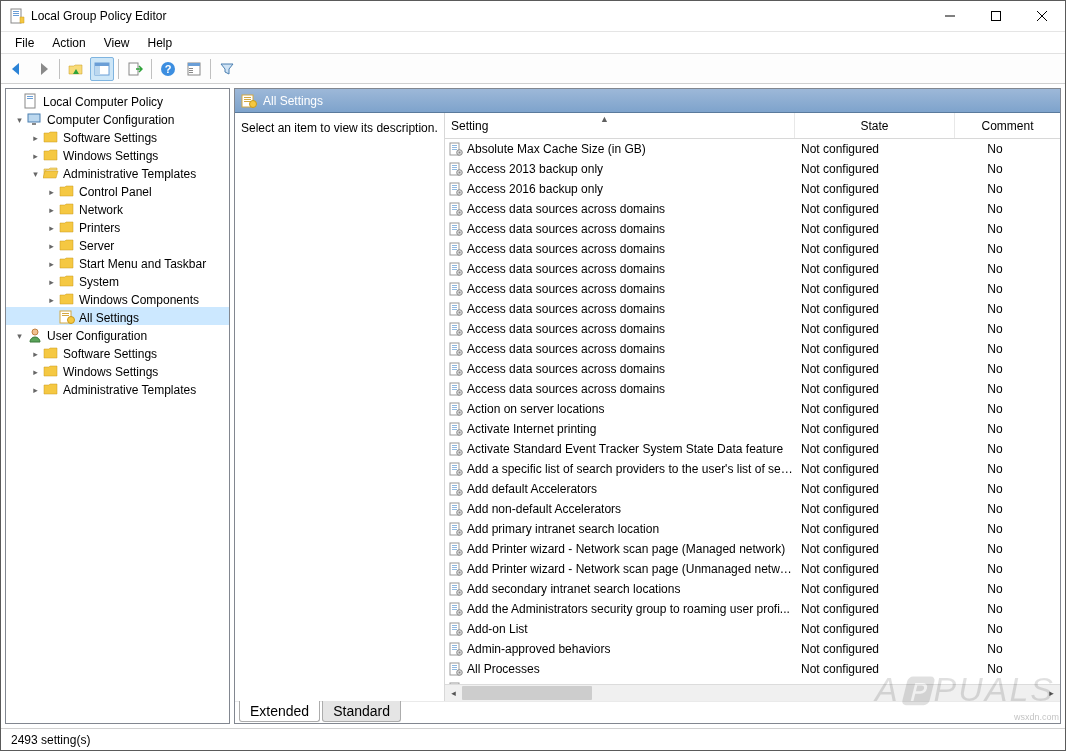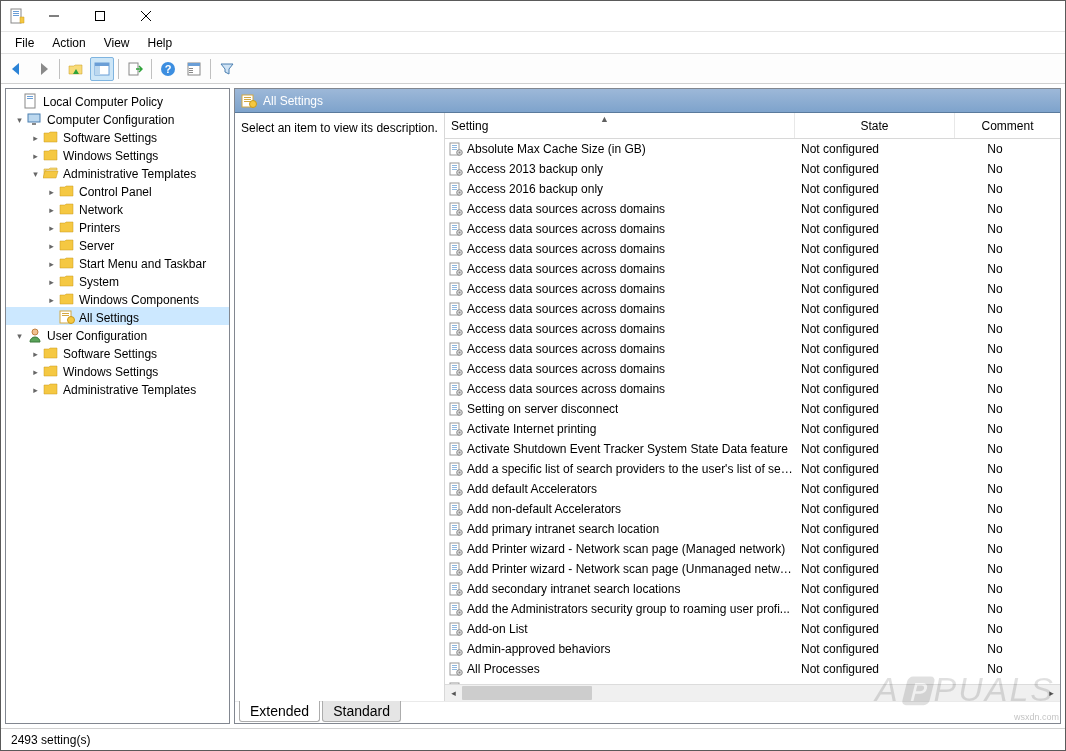--- a/index.html
+++ b/index.html
@@ -58,20 +58,21 @@
 <div class="window">
 
   <div class="titlebar">
     <svg class="app-icon" viewBox="0 0 16 16">
         <rect x="2" y="1" width="10" height="14" fill="#fff" stroke="#888"></rect>
         <rect x="4" y="3" width="6" height="1" fill="#6a9ed6"></rect>
         <rect x="4" y="5" width="6" height="1" fill="#6a9ed6"></rect>
         <rect x="4" y="7" width="6" height="1" fill="#6a9ed6"></rect>
         <path d="M11 9 l4 0 l0 6 l-4 0z" fill="#f5c842" stroke="#c99a1d" stroke-width=".5"></path>
       </svg>
+    <span class="title">Local Group Policy Editor</span>
     <div class="win-controls">
       <div>
           <svg width="10" height="10" viewBox="0 0 10 10">
             <path d="M0 5h10" stroke="#000" stroke-width="1"></path>
           </svg>
         </div>
       <div>
           <svg width="10" height="10" viewBox="0 0 10 10">
             <rect x="0.5" y="0.5" width="9" height="9" fill="none" stroke="#000"></rect>
           </svg>
@@ -514,21 +515,21 @@
               <div class="list-row">
                 <div class="c1 ellipsis">
                   <svg class="setting-icon" viewBox="0 0 14 14">
                     <rect x="1" y="1" width="9" height="12" fill="#fff" stroke="#9a9a9a"></rect>
                     <rect x="3" y="3" width="5" height="1" fill="#8fb7de"></rect>
                     <rect x="3" y="5" width="5" height="1" fill="#8fb7de"></rect>
                     <rect x="3" y="7" width="5" height="1" fill="#8fb7de"></rect>
                     <circle cx="10.5" cy="10.5" r="2.8" fill="#d8d8d8" stroke="#888"></circle>
                     <circle cx="10.5" cy="10.5" r="1" fill="#888"></circle>
                   </svg>
-                  <span class="ellipsis">Setting on server disconnect</span>
+                  <span class="ellipsis">Action on server locations</span>
                 </div>
                 <div class="c2">Not configured</div>
                 <div class="c3">No</div>
               </div>
               <div class="list-row">
                 <div class="c1 ellipsis">
                   <svg class="setting-icon" viewBox="0 0 14 14">
                     <rect x="1" y="1" width="9" height="12" fill="#fff" stroke="#9a9a9a"></rect>
                     <rect x="3" y="3" width="5" height="1" fill="#8fb7de"></rect>
                     <rect x="3" y="5" width="5" height="1" fill="#8fb7de"></rect>
@@ -544,21 +545,21 @@
               <div class="list-row">
                 <div class="c1 ellipsis">
                   <svg class="setting-icon" viewBox="0 0 14 14">
                     <rect x="1" y="1" width="9" height="12" fill="#fff" stroke="#9a9a9a"></rect>
                     <rect x="3" y="3" width="5" height="1" fill="#8fb7de"></rect>
                     <rect x="3" y="5" width="5" height="1" fill="#8fb7de"></rect>
                     <rect x="3" y="7" width="5" height="1" fill="#8fb7de"></rect>
                     <circle cx="10.5" cy="10.5" r="2.8" fill="#d8d8d8" stroke="#888"></circle>
                     <circle cx="10.5" cy="10.5" r="1" fill="#888"></circle>
                   </svg>
-                  <span class="ellipsis">Activate Shutdown Event Tracker System State Data feature</span>
+                  <span class="ellipsis">Activate Standard Event Tracker System State Data feature</span>
                 </div>
                 <div class="c2">Not configured</div>
                 <div class="c3">No</div>
               </div>
               <div class="list-row">
                 <div class="c1 ellipsis">
                   <svg class="setting-icon" viewBox="0 0 14 14">
                     <rect x="1" y="1" width="9" height="12" fill="#fff" stroke="#9a9a9a"></rect>
                     <rect x="3" y="3" width="5" height="1" fill="#8fb7de"></rect>
                     <rect x="3" y="5" width="5" height="1" fill="#8fb7de"></rect>

